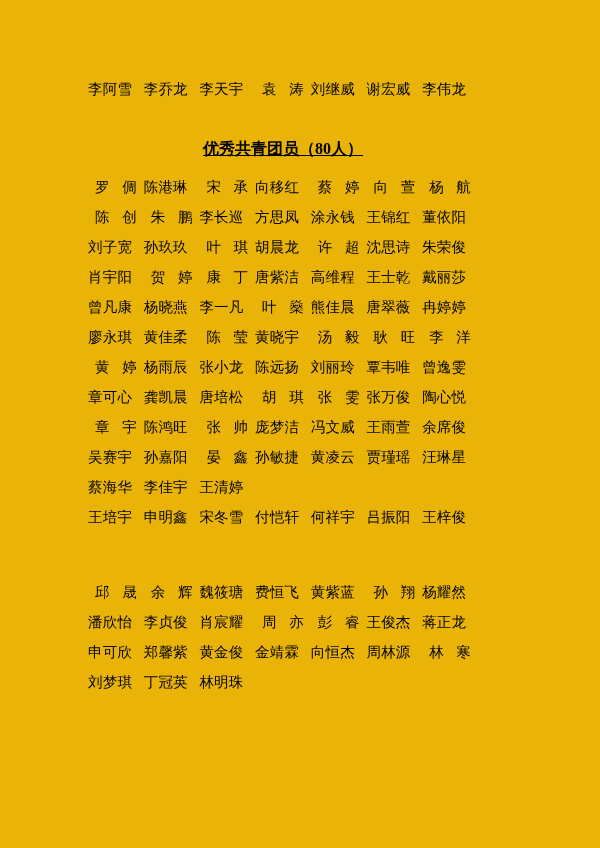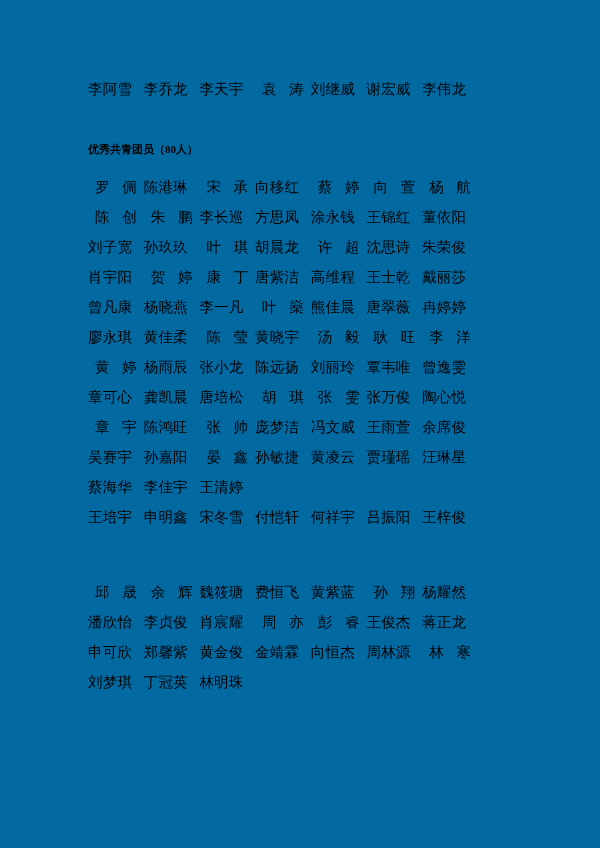--- a/index.html
+++ b/index.html
@@ -11,21 +11,21 @@
     width: 600px;
     height: 848px;
     font-family: "Liberation Serif", "DejaVu Serif", serif;
     color: #000000;
     overflow: hidden;
   }
   .page {
     position: relative;
     width: 600px;
     height: 848px;
-    background: #0369a1;
+    background: #eab308;
   }
   .content {
     position: absolute;
     left: 88px;
     top: 0;
     width: 390px;
   }
 
   
   .name-row {
@@ -50,24 +50,26 @@
     box-sizing: border-box;
   }
   .name-cell.n2 > span { display: inline-block; }
   .name-cell.n3 {
     letter-spacing: 0.2px;
   }
 
   
   .section-title {
     width: 390px;
+    text-align: center;
     font-weight: bold;
-    font-size: 11px;
+    font-size: 16px;
     line-height: 30px;
     white-space: nowrap;
+    text-decoration: underline;
   }
 
   .spacer-block { width: 390px; }
 </style>
 </head>
 <body>
 
 <div class="page">
   <div class="content">
 

